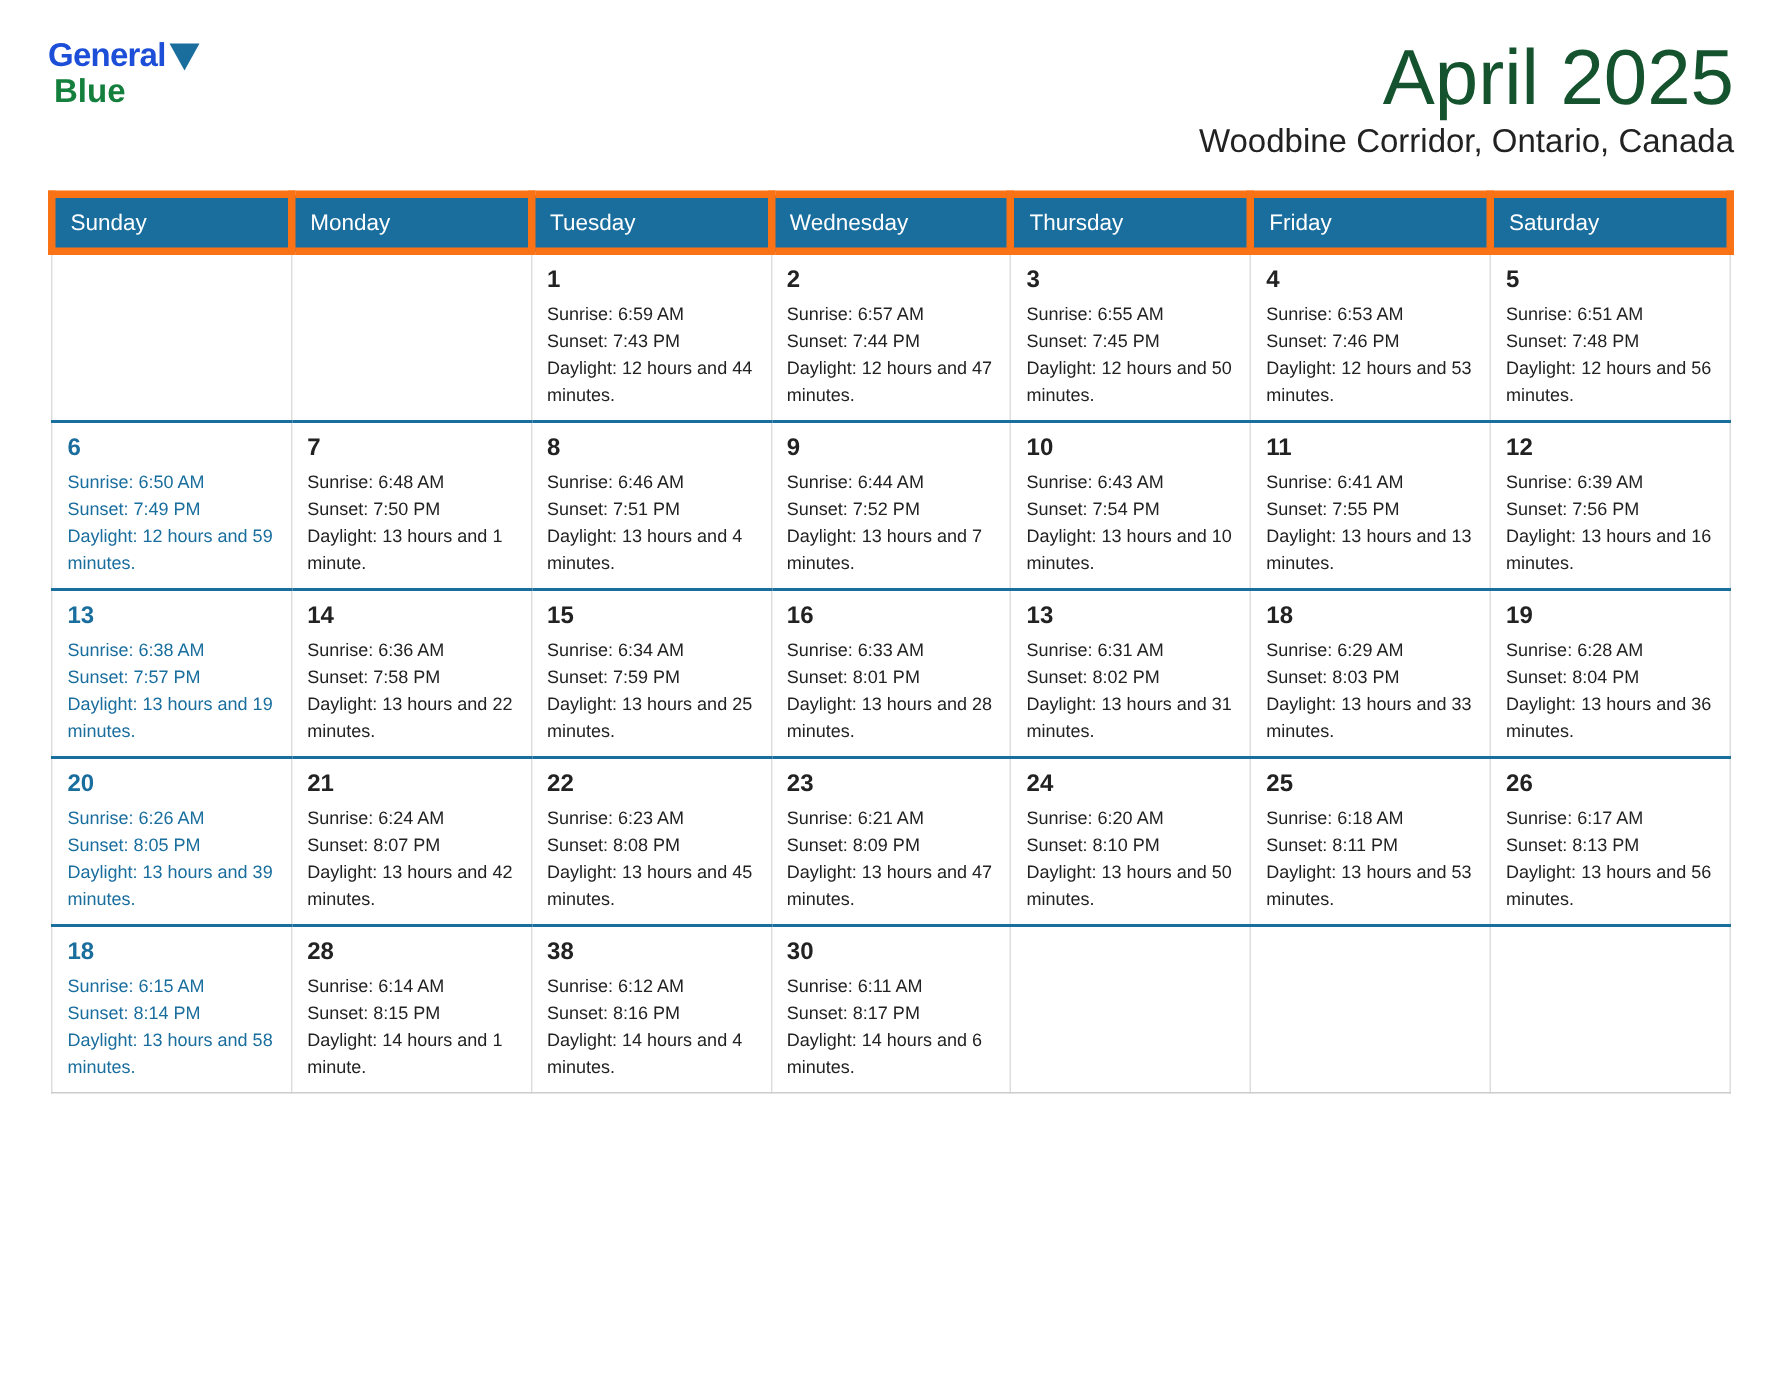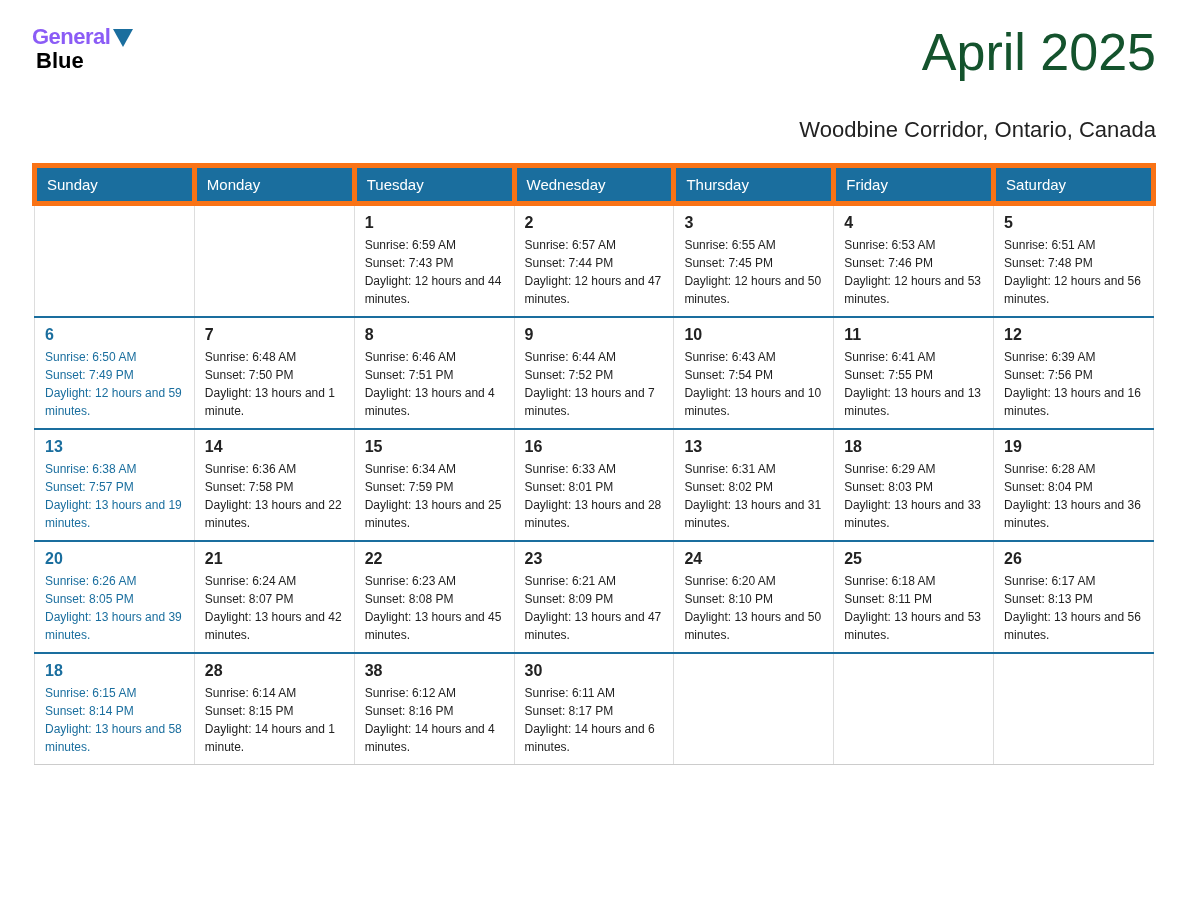--- a/index.html
+++ b/index.html
@@ -20,53 +20,52 @@
       flex-direction: column;
       align-items: flex-start;
     }
     .logo-top {
       display: flex;
       align-items: center;
     }
     .logo-text-general {
       font-size: 22px;
       font-weight: bold;
-      color: #8b5cf6;
+      color: #1d4ed8;
       letter-spacing: -0.5px;
     }
     .logo-triangle {
       width: 0;
       height: 0;
       border-left: 10px solid transparent;
       border-right: 10px solid transparent;
       border-top: 18px solid #1a6e9e;
       margin-left: 3px;
       margin-top: 2px;
     }
     .logo-text-blue {
       font-size: 22px;
       font-weight: bold;
-      color: #000000;
+      color: #15803d;
       margin-top: -2px;
       padding-left: 4px;
     }
     .header-right {
       text-align: right;
     }
     .page-title {
       font-size: 52px;
       font-weight: normal;
       color: #14532d;
       line-height: 1.1;
     }
     .location-title {
       font-size: 22px;
       color: #222;
       font-weight: normal;
-      margin-top: 36px;
     }
     table {
       width: 100%;
       border-collapse: collapse;
       table-layout: fixed;
     }
     thead tr th {
       background-color: #1a6e9e;
       color: #fff;
       padding: 8px 10px;

